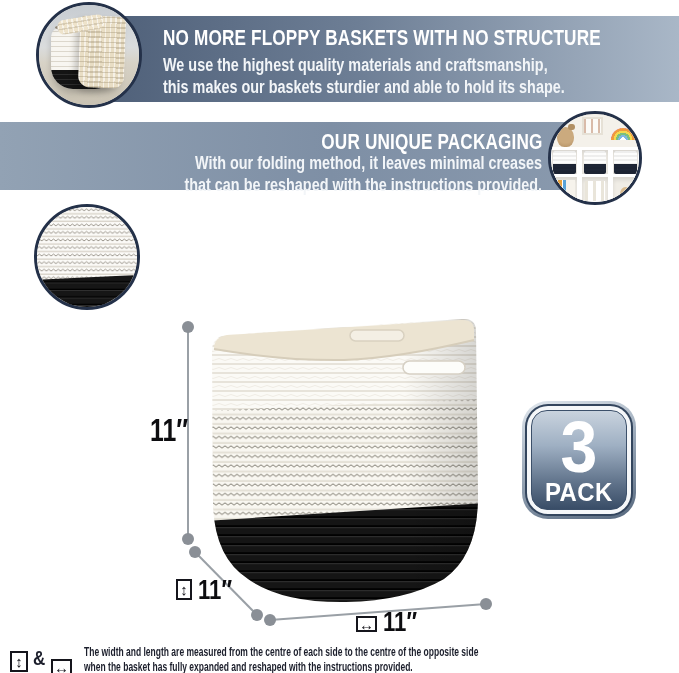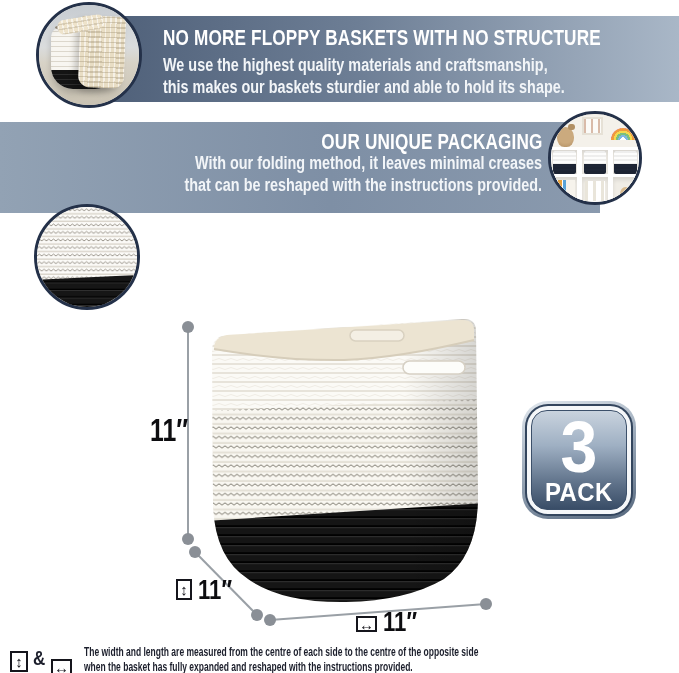--- a/index.html
+++ b/index.html
@@ -4,21 +4,21 @@
 <style>
   * { margin:0; padding:0; box-sizing:border-box; }
   html,body { background:#ffffff; }
   body { font-family:"Liberation Sans","DejaVu Sans",sans-serif; }
   .canvas { position:relative; width:679px; height:673px; background:#fff; overflow:hidden; margin:0 auto; }
 
   
   .banner { position:absolute; }
   .banner-1 { left:94px; top:16px; right:0; height:86px;
               background:linear-gradient(90deg,#4e5f78 0%,#6d7e95 45%,#a9b7c7 100%);padding-left:16px; }
-  .banner-2 { left:0; top:122px; width:600px; height:91px;
+  .banner-2 { left:0; top:122px; width:600px; height:68px;
               background:linear-gradient(90deg,#92a2b4 0%,#7e8fa5 55%,#8a9aae 100%); }
   .banner-3 { left:93px; top:223px; right:0; height:80px;
               background:linear-gradient(90deg,#5f7089 0%,#7c8da2 45%,#a6b3c3 100%); }
 
   .feat-title { position:absolute; color:#ffffff; font-weight:700; font-size:22px;
                 white-space:nowrap; letter-spacing:.2px; transform:scaleX(.78); transform-origin:left top; }
   .feat-body  { position:absolute; color:#f2f5f8; font-weight:700; font-size:18px; line-height:21.5px;
                 white-space:nowrap; transform:scaleX(.8); transform-origin:left top; }
   .banner-1 .feat-title { left:69px; top:9px; }
   .banner-1 .feat-body  { left:69px; top:39px; }

